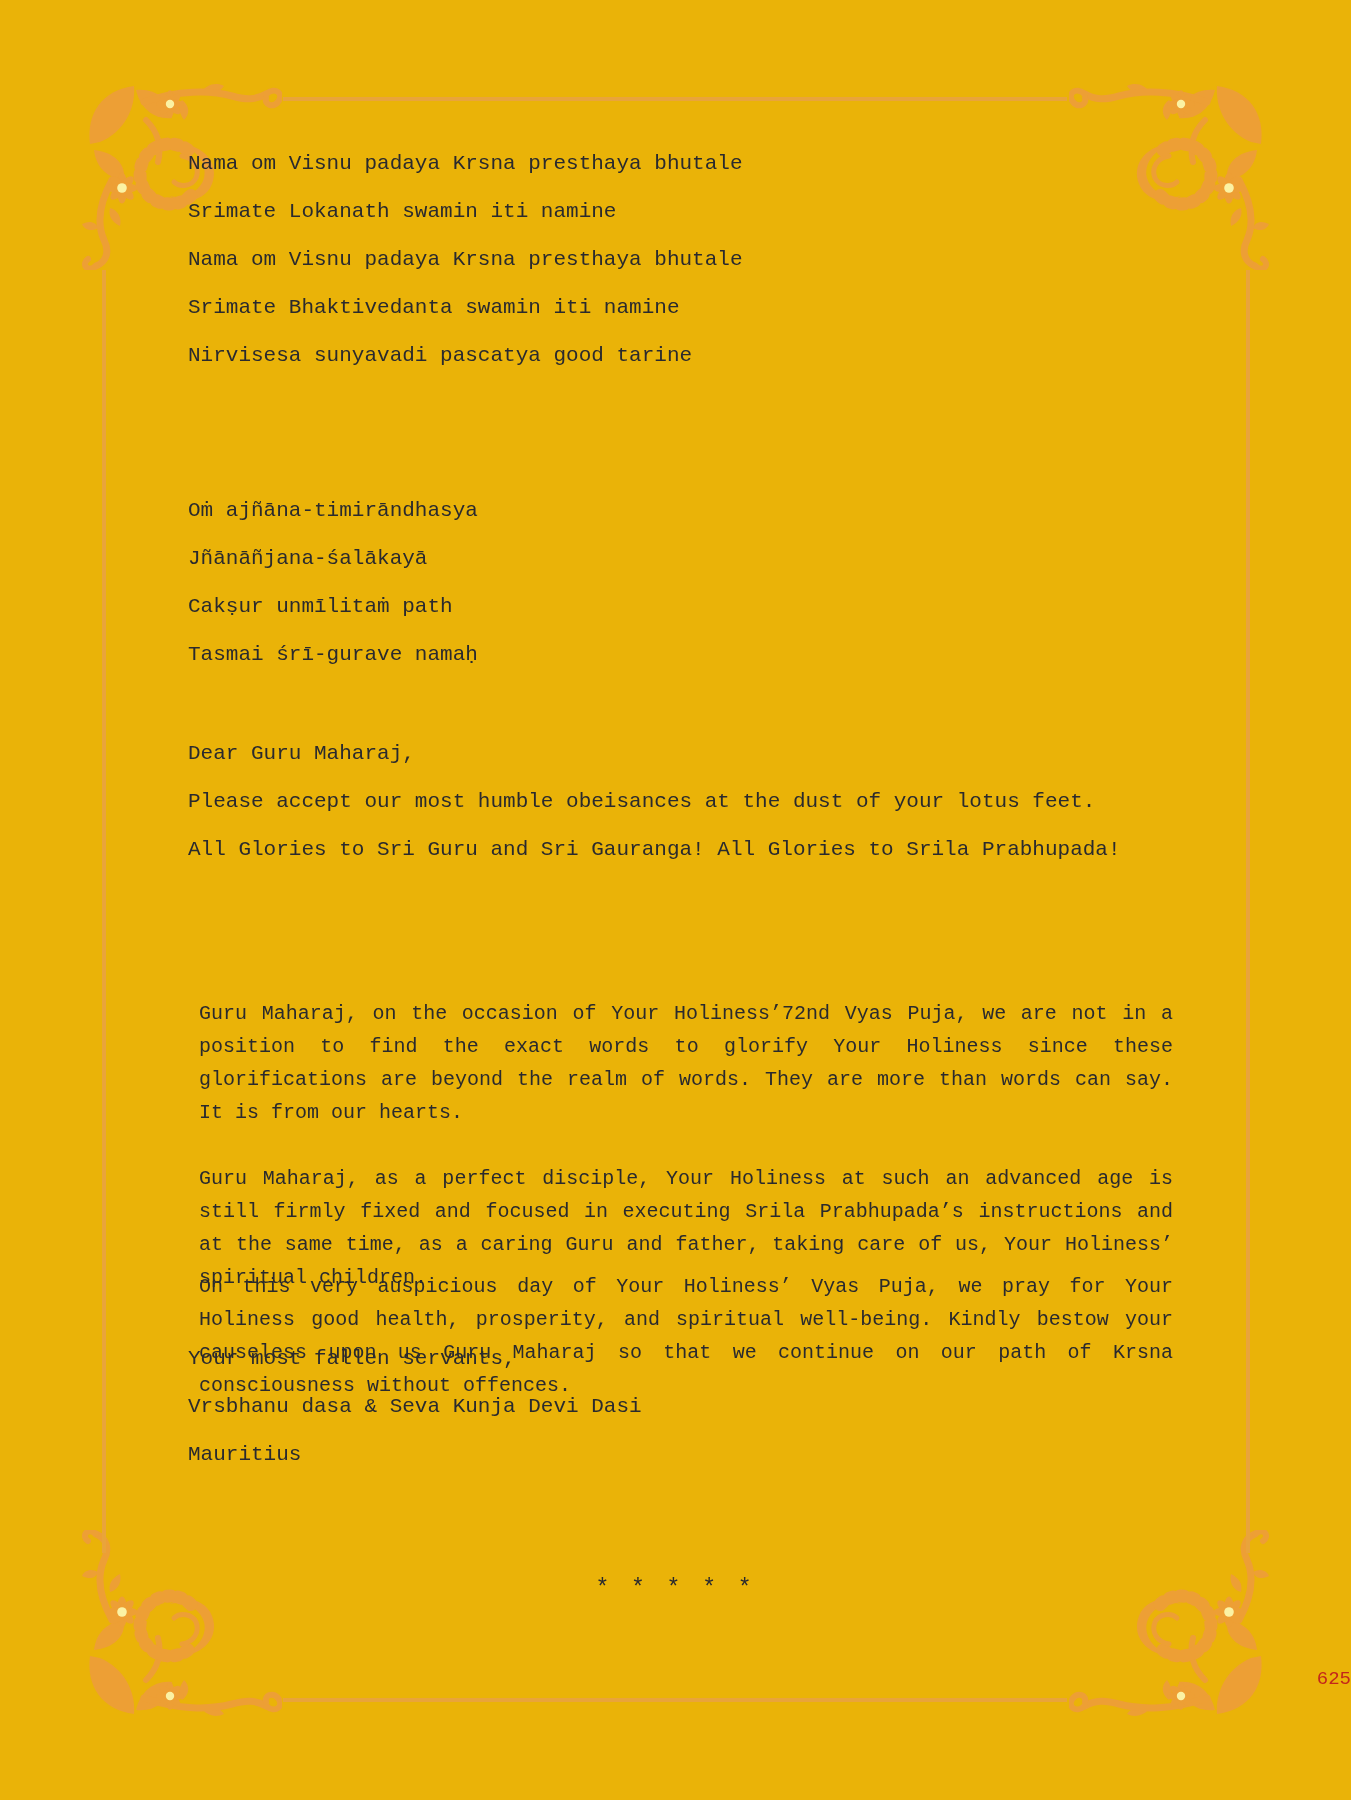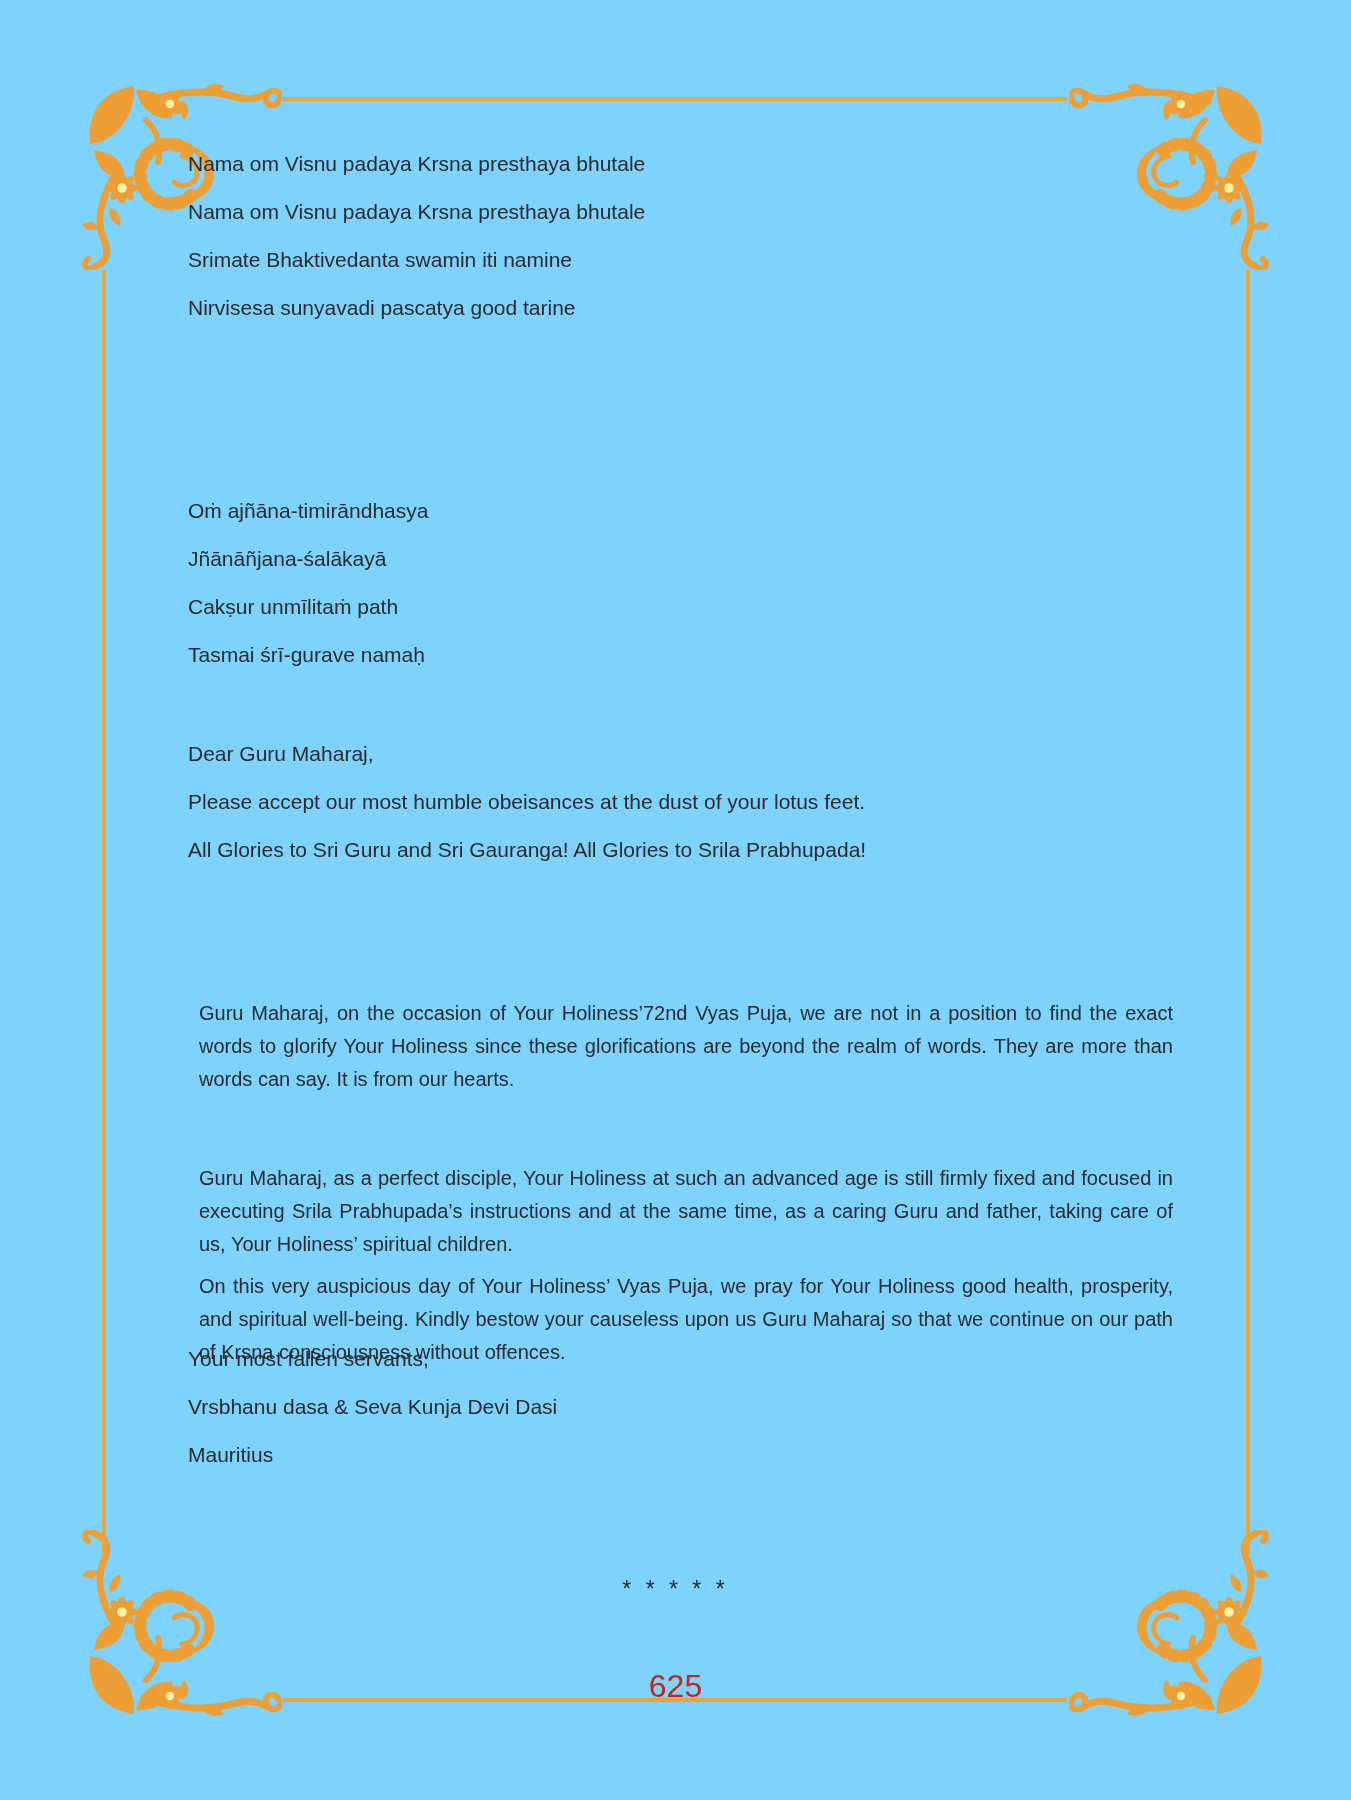--- a/index.html
+++ b/index.html
@@ -1,21 +1,21 @@
 <!DOCTYPE html>
 <html><head>
 <meta charset="utf-8">
 <style>
   html, body { margin: 0; padding: 0; background: #FBF2A4; }
   .page {
     position: relative;
     width: 1351px;
     height: 1800px;
-    background: #7dd3fc;
-    font-family: Liberation Sans, sans-serif;
+    background: #eab308;
+    font-family: Liberation Mono, monospace;
     color: #2A2A2E;
     overflow: hidden;
   }
   .bline { position: absolute; background: #E9A43B; }
   .bline.h { height: 4px; }
   .bline.v { width: 4px; }
   .orn { position: absolute; width: 200px; height: 190px; }
   .orn svg { width: 100%; height: 100%; display: block; }
   .orn.tr { transform: scaleX(-1); }
   .orn.bl { transform: scaleY(-1); }
@@ -42,22 +42,22 @@
     left: 0;
     width: 100%;
     text-align: center;
     font-size: 23px;
     letter-spacing: 4px;
   }
   .pageno {
     position: absolute;
     left: 0;
     width: 100%;
-    text-align: center;
-    font-size: 32px;
+    text-align: right;
+    font-size: 19px;
     color: #C3261B;
   }
 </style>
 </head>
 <body>
 
 <svg width="0" height="0" style="position:absolute" aria-hidden="true">
   <defs>
     <g id="daisy">
       <g fill="#ED9F35">
@@ -117,20 +117,21 @@
       </svg>
     </div>
 
   <div class="bline h" style="left:283px; top:97px;  width:784px"></div>
   <div class="bline h" style="left:283px; top:1698px; width:784px"></div>
   <div class="bline v" style="left:102px; top:270px; height:1283px"></div>
   <div class="bline v" style="left:1246px; top:270px; height:1283px"></div>
 
   <div class="block" style="top:140px">
     <div>Nama om Visnu padaya Krsna presthaya bhutale</div>
+    <div>Srimate Lokanath swamin iti namine</div>
     <div>Nama om Visnu padaya Krsna presthaya bhutale</div>
     <div>Srimate Bhaktivedanta swamin iti namine</div>
     <div>Nirvisesa sunyavadi pascatya good tarine</div>
   </div>
 
   <div class="block" style="top:487px">
     <div>Oṁ ajñāna-timirāndhasya</div>
     <div>Jñānāñjana-śalākayā</div>
     <div>Cakṣur unmīlitaṁ path</div>
     <div>Tasmai śrī-gurave namaḥ</div>

